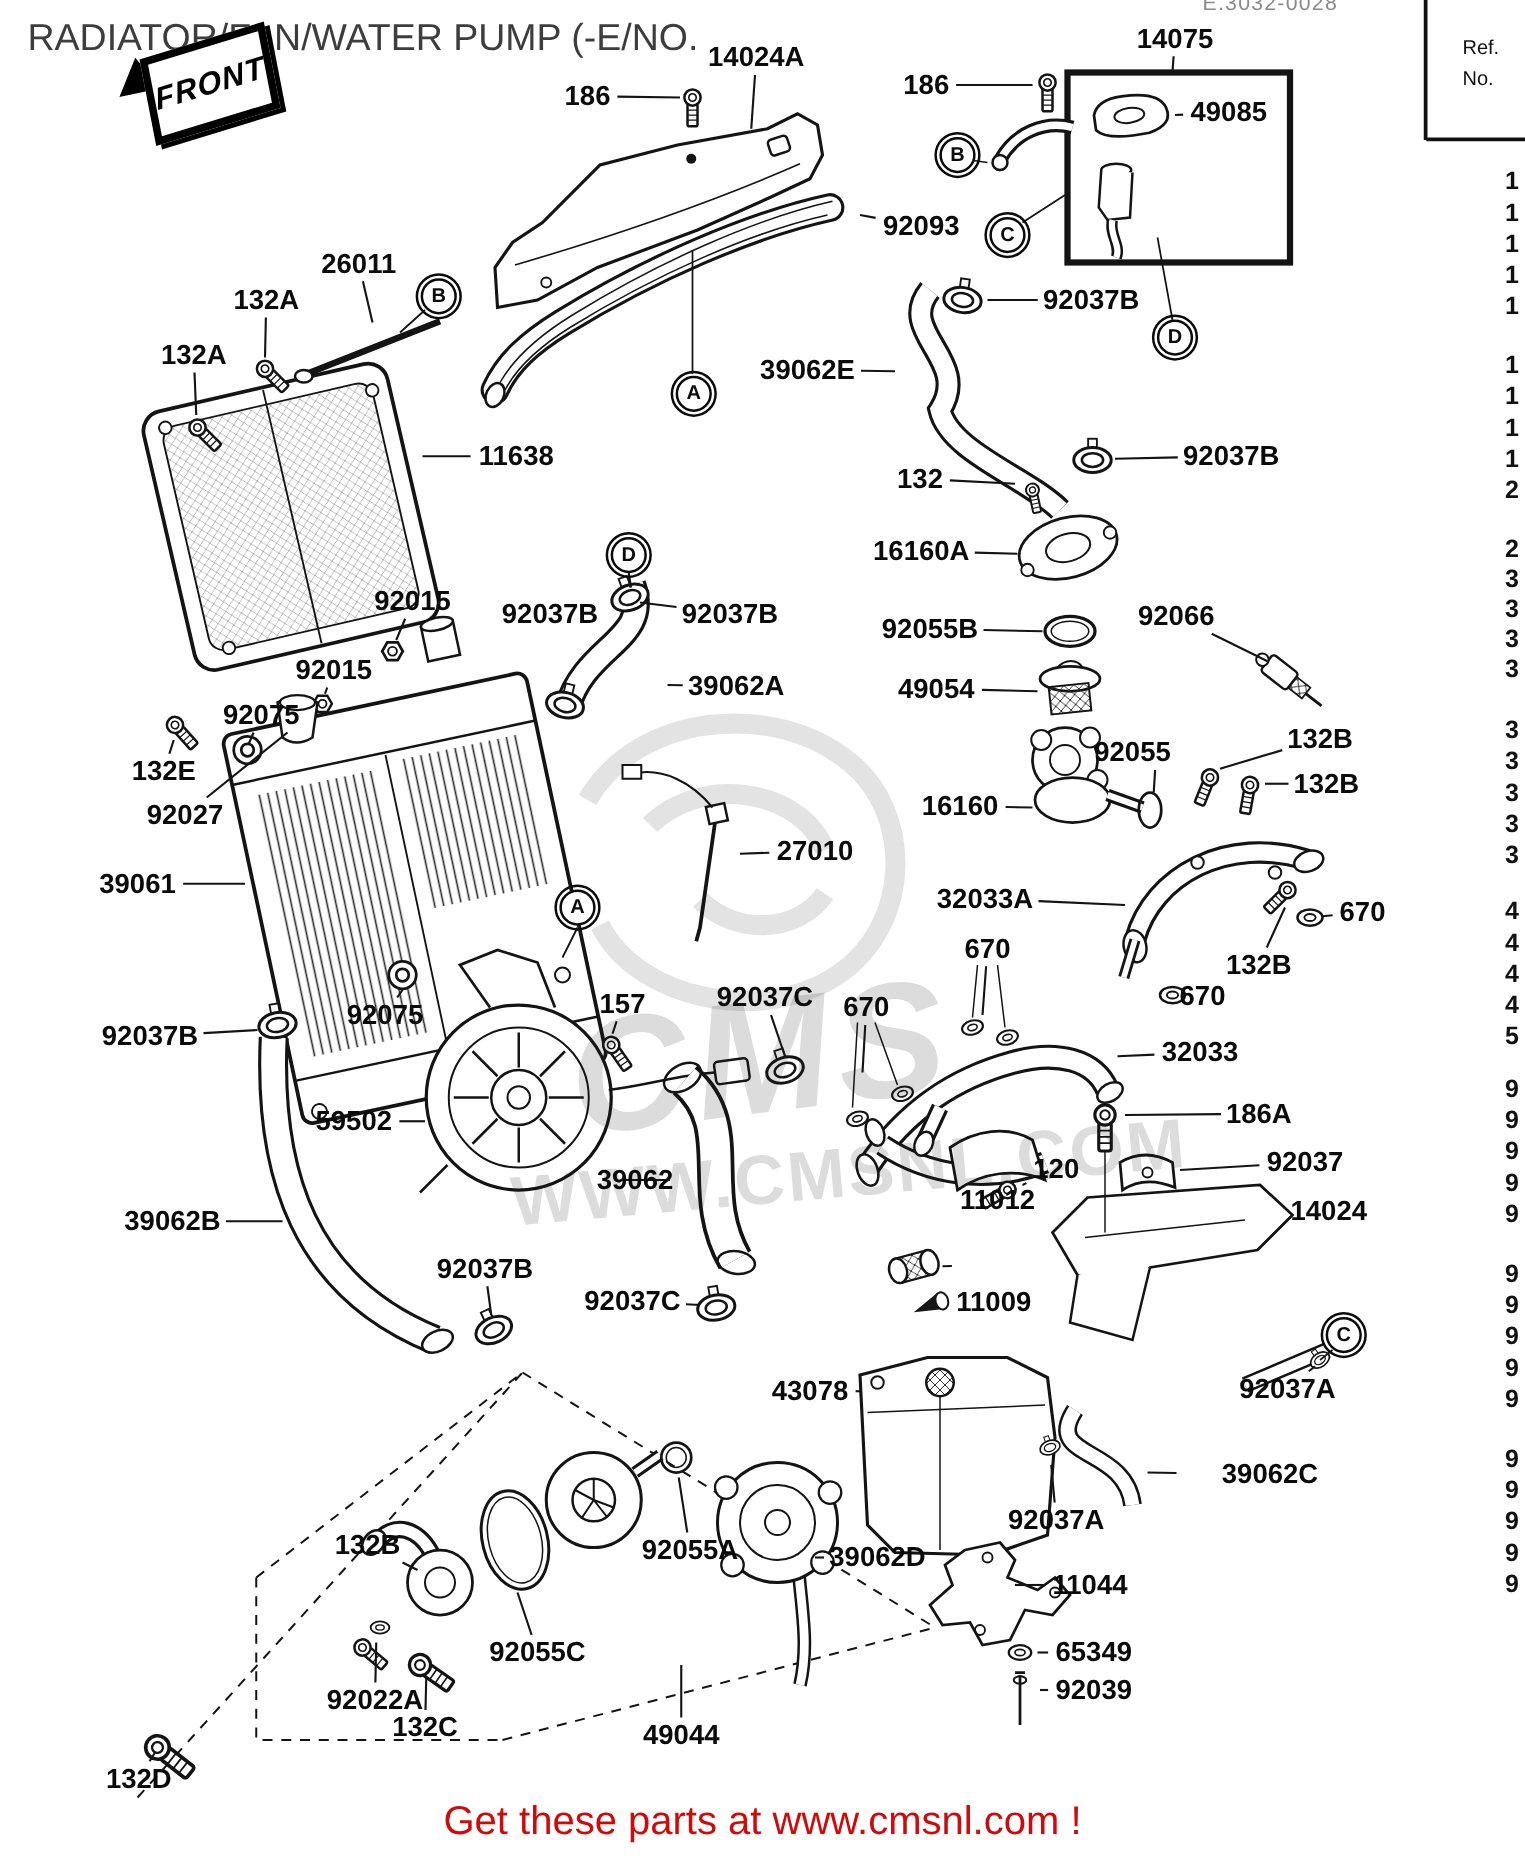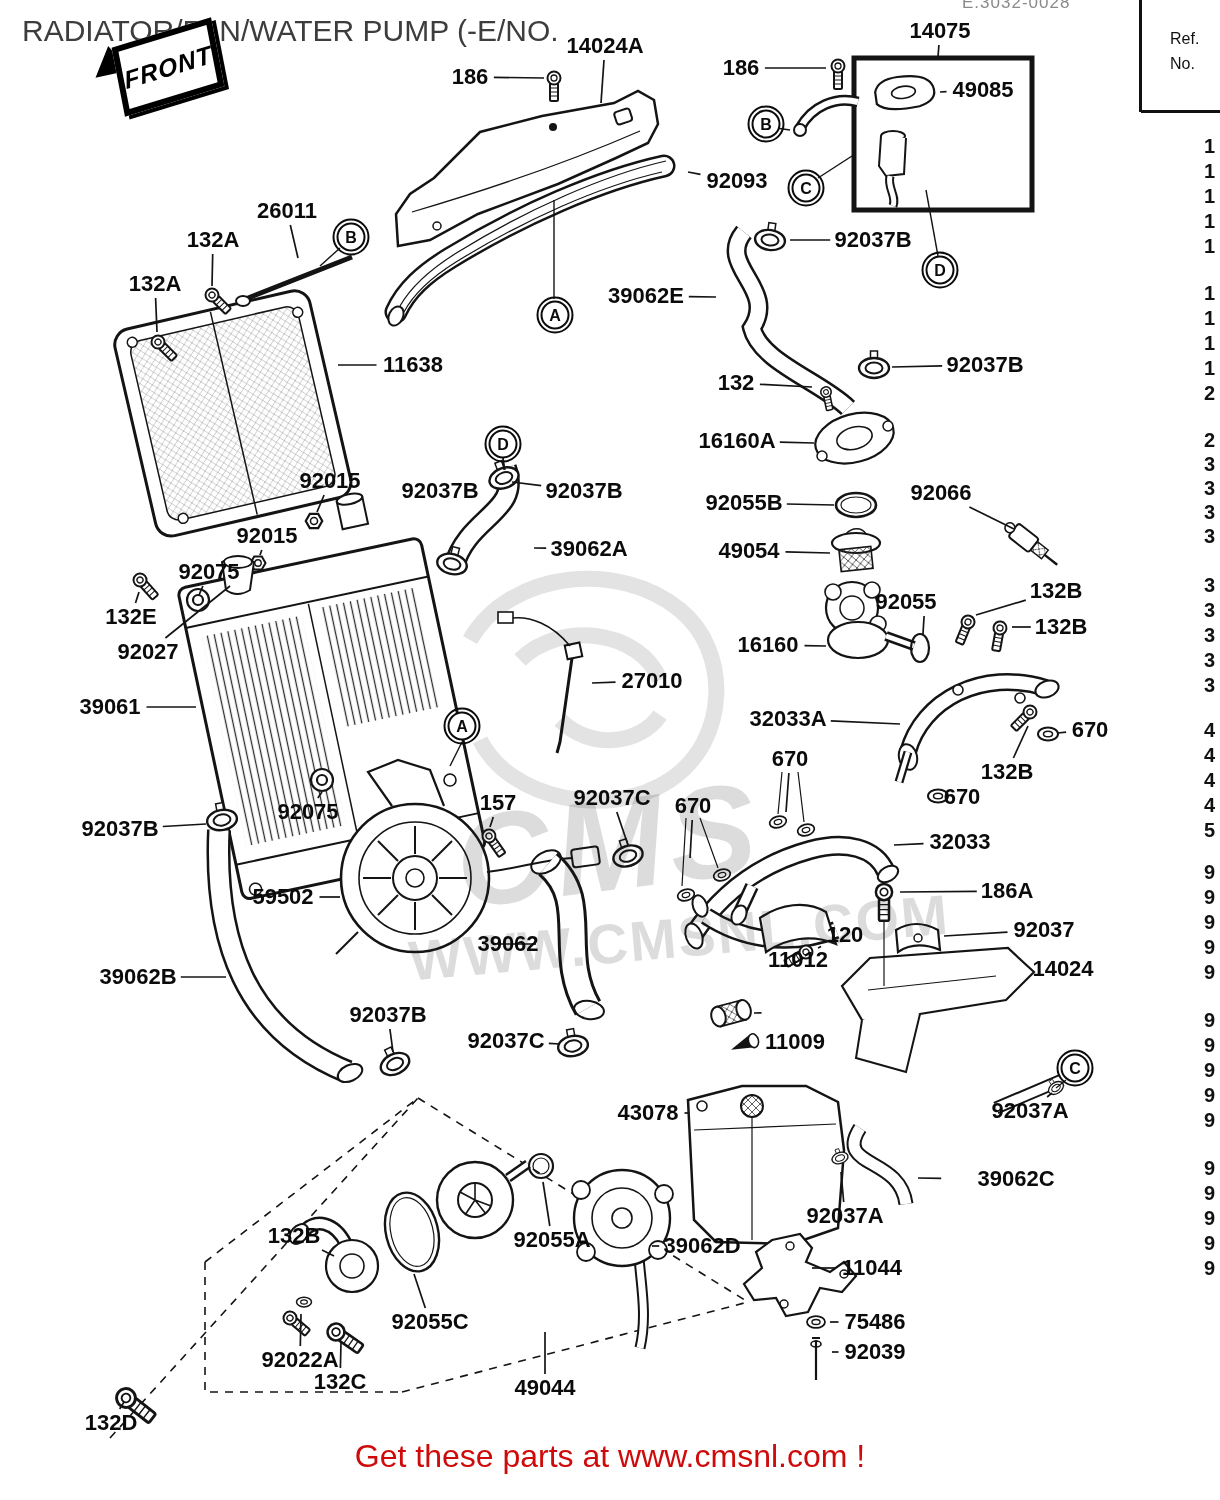--- a/index.html
+++ b/index.html
@@ -561,21 +561,21 @@
     <span class="part-label" style="left: 506px; top: 1041px;">92037C</span>
     <span class="part-label" style="left: 648px; top: 1113px;">43078</span>
     <span class="part-label" style="left: 1030px; top: 1111px;">92037A</span>
     <span class="part-label" style="left: 984px; top: 1179px; margin-left: 32px;">39062C</span>
     <span class="part-label" style="left: 845px; top: 1216px;">92037A</span>
     <span class="part-label" style="left: 294px; top: 1236px;">132B</span>
     <span class="part-label" style="left: 552px; top: 1240px;">92055A</span>
     <span class="part-label" style="left: 702px; top: 1246px;">39062D</span>
     <span class="part-label" style="left: 872px; top: 1268px;">11044</span>
     <span class="part-label" style="left: 430px; top: 1322px;">92055C</span>
-    <span class="part-label" style="left: 875px; top: 1322px;">75486</span>
+    <span class="part-label" style="left: 875px; top: 1322px;">65349</span>
     <span class="part-label" style="left: 875px; top: 1352px;">92039</span>
     <span class="part-label" style="left: 300px; top: 1360px;">92022A</span>
     <span class="part-label" style="left: 340px; top: 1382px;">132C</span>
     <span class="part-label" style="left: 545px; top: 1388px; text-align: right;">49044</span>
     <span class="part-label" style="left: 111px; top: 1423px;">132D</span>
   </div>
 <div id="letters">
     <span class="circled" style="left: 766px; top: 124px;">B</span>
     <span class="circled" style="left: 806px; top: 188px;">C</span>
     <span class="circled" style="left: 940px; top: 270px;">D</span>

